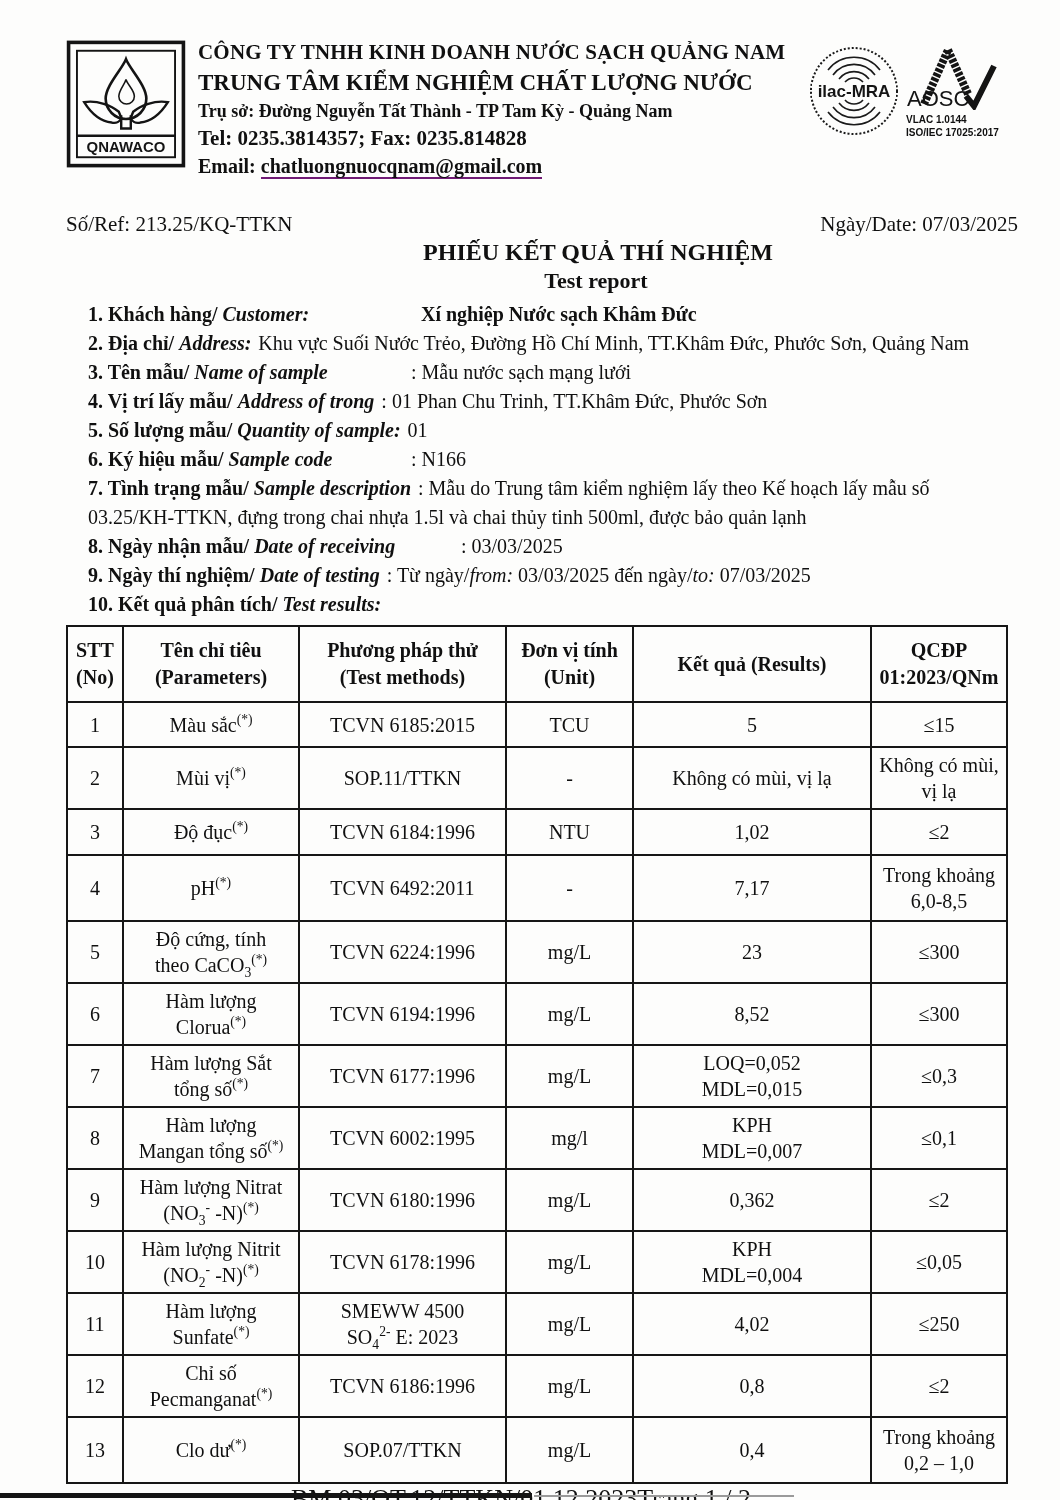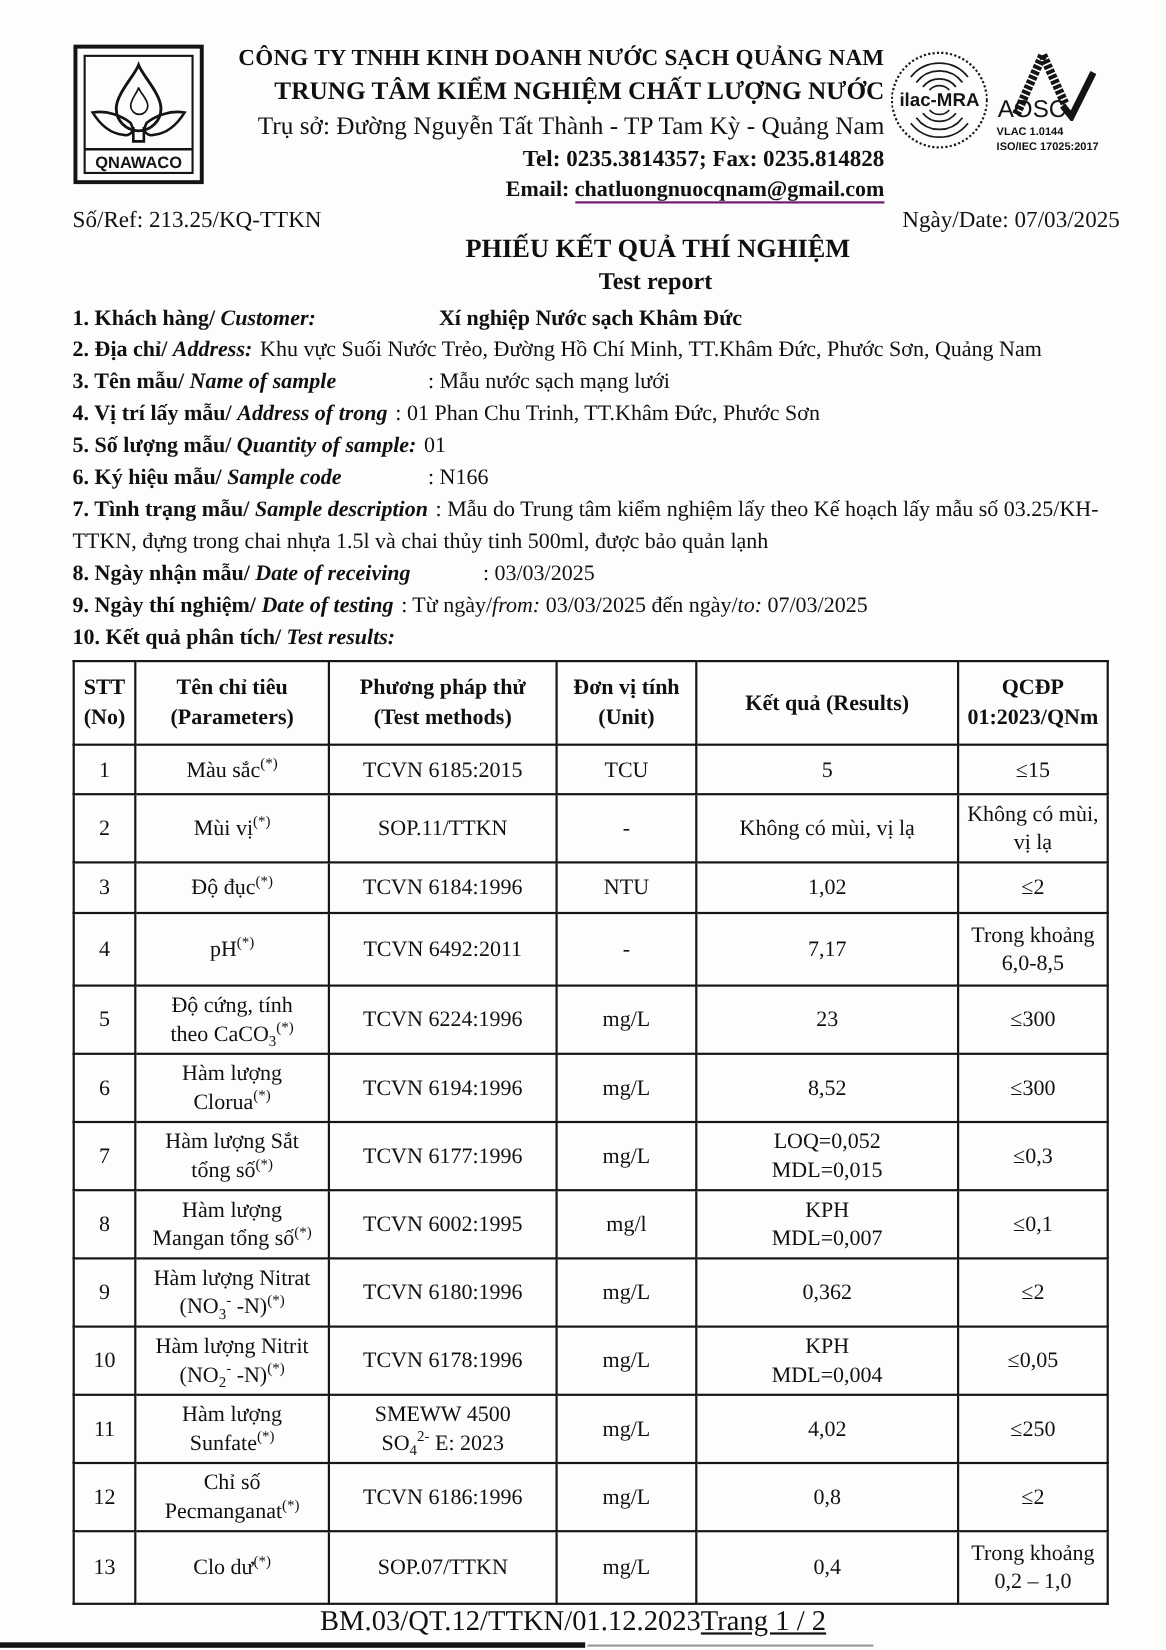--- a/index.html
+++ b/index.html
@@ -10,37 +10,37 @@
     color:#101010;
     font-family:"Liberation Serif","DejaVu Serif",serif;
     overflow:hidden;
     margin:0 auto;
     box-sizing:border-box;
     padding:38px 54px 0 66px;
   }
   
   .header{display:flex;align-items:flex-start;}
   .logo-left{width:128px;flex:0 0 128px;padding-top:2px;}
-  .h-center{flex:1;text-align:right;line-height:1.38;padding:0 4px;}
+  .h-center{flex:1;text-align:left;line-height:1.38;padding:0 4px;}
   .h-line1{font-size:21px;font-weight:bold;letter-spacing:.2px;}
   .h-line2{font-size:23px;font-weight:bold;}
-  .h-line3{font-size:23px;font-weight:normal;}
+  .h-line3{font-size:18px;font-weight:bold;}
   .h-line4{font-size:21px;font-weight:bold;}
   .h-line5{font-size:20px;font-weight:bold;}
   .email-link{border-bottom:2px solid #701a75;}
   .h-right{flex:0 0 190px;display:flex;gap:6px;align-items:flex-start;padding-top:6px;}
   .aosc-box{width:100px;}
   .aosc-sub{font-family:"Liberation Sans","DejaVu Sans",sans-serif;font-size:10px;font-weight:bold;line-height:1.25;}
   
-  .meta{display:flex;justify-content:space-between;margin-top:0;font-size:21px;width:952px;}
+  .meta{display:flex;justify-content:space-between;margin-top:32px;font-size:21px;width:952px;}
   
   .title{font-size:24px;font-weight:bold;text-align:center;margin-top:2px;transform:translateX(62px);}
   .subtitle{font-size:22px;font-weight:bold;text-align:center;margin-top:2px;transform:translateX(60px);}
   
-  .info-list{margin-top:6px;}
+  .info-list{margin-top:6px;margin-left:22px;}
   p.info{margin:0;font-size:20px;line-height:29px;}
   .ilbl{margin-right:7px;}
   .i1 .ilbl{display:inline-block;min-width:326px;}
   .i3 .ilbl{display:inline-block;min-width:316px;}
   .i6 .ilbl{display:inline-block;min-width:316px;}
   .i8 .ilbl{display:inline-block;min-width:366px;}
   .ival.vbold{font-weight:bold;}
   
   table.results{border-collapse:collapse;table-layout:fixed;width:942px;margin-top:6px;}
   table.results th,table.results td{

